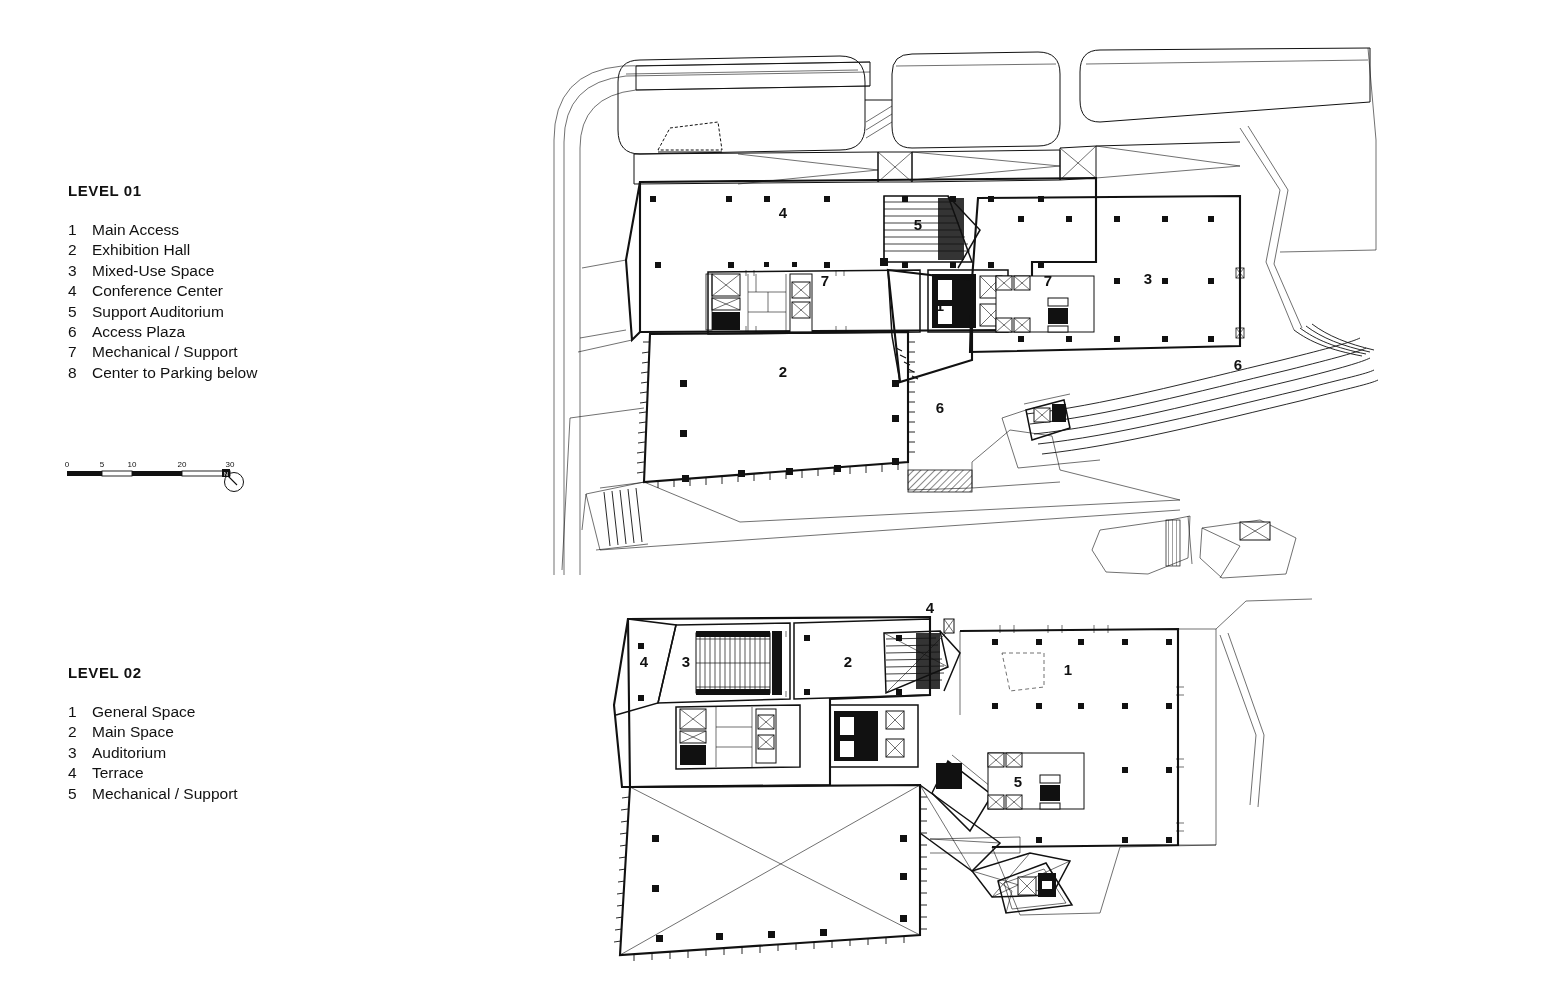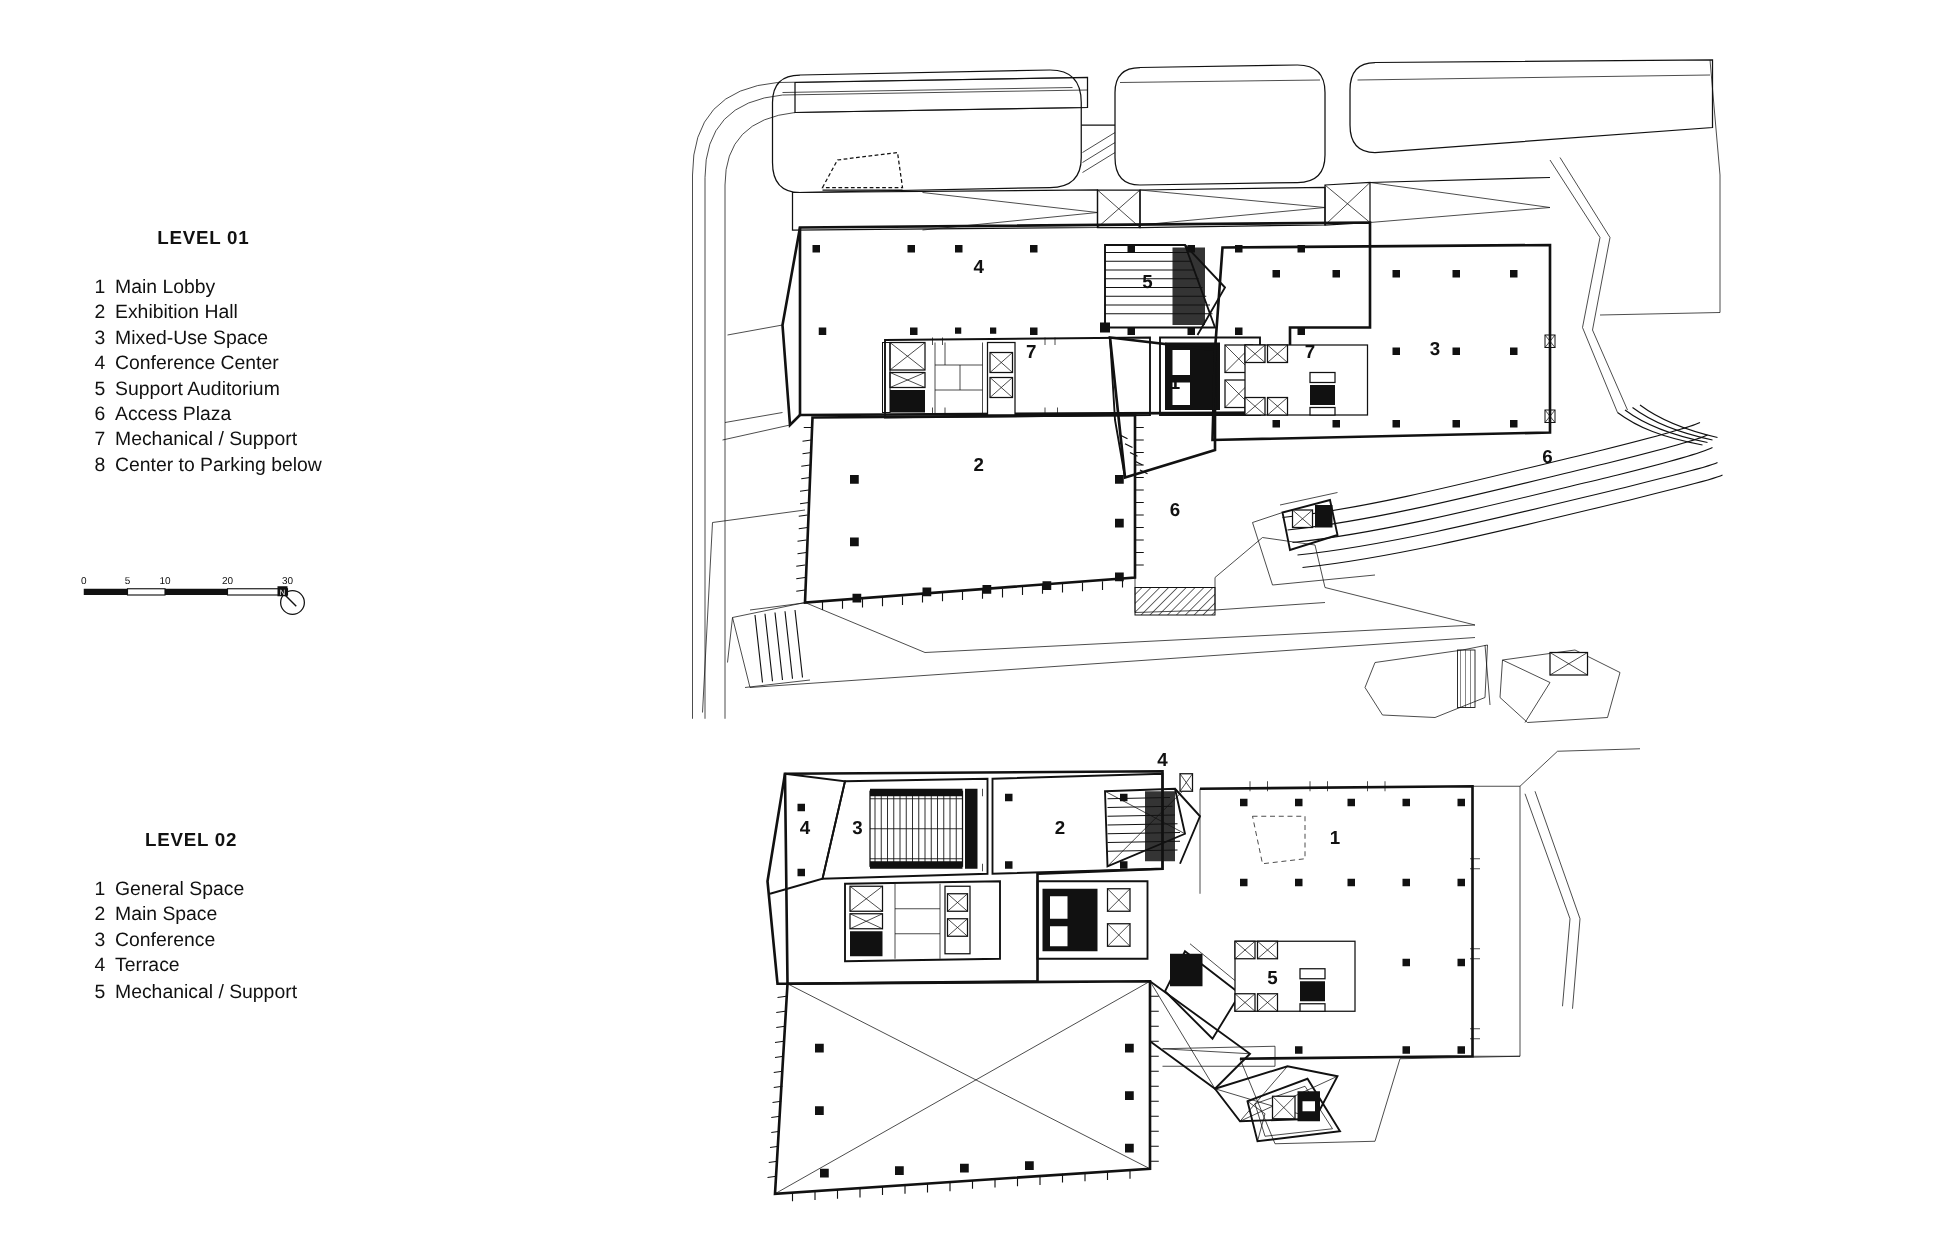--- a/index.html
+++ b/index.html
@@ -1,19 +1,19 @@
 <!DOCTYPE html>
 <html><head>
 <meta charset="utf-8">
 <style>
   html,body{margin:0;padding:0;background:#ffffff;}
   body{width:1552px;height:1000px;position:relative;overflow:hidden;
        font-family:"Liberation Sans",sans-serif;color:#1a1a1a;}
 
-  .legend{position:absolute;left:68px;text-align:center;}
+  .legend{position:absolute;left:68px;}
   .legend-title{font-size:15px;font-weight:bold;letter-spacing:0.6px;margin-bottom:21px;color:#111;}
   .legend-row{display:flex;font-size:15.5px;line-height:20.4px;color:#111;}
   .legend-num{width:24px;flex:0 0 24px;}
   .legend-label{white-space:nowrap;}
 
   #legend-01{top:182px;}
   #legend-02{top:664px;}
 
   .scalewrap{position:absolute;left:62px;top:455px;width:190px;height:42px;}
 
@@ -30,21 +30,21 @@
   .fillw{fill:#fff;stroke:#111;stroke-width:1;}
   .zonenum{font-family:"Liberation Sans",sans-serif;font-size:15px;font-weight:bold;fill:#111;text-anchor:middle;}
 </style>
 </head>
 <body>
 
 <div class="legend" id="legend-01">
   <div class="legend-title">LEVEL 01</div>
   <div class="legend-row">
     <span class="legend-num">1</span>
-    <span class="legend-label">Main Lobby</span>
+    <span class="legend-label">Main Access</span>
   </div>
   <div class="legend-row">
     <span class="legend-num">2</span>
     <span class="legend-label">Exhibition Hall</span>
   </div>
   <div class="legend-row">
     <span class="legend-num">3</span>
     <span class="legend-label">Mixed-Use Space</span>
   </div>
   <div class="legend-row">
@@ -96,21 +96,21 @@
   <div class="legend-row">
     <span class="legend-num">1</span>
     <span class="legend-label">General Space</span>
   </div>
   <div class="legend-row">
     <span class="legend-num">2</span>
     <span class="legend-label">Main Space</span>
   </div>
   <div class="legend-row">
     <span class="legend-num">3</span>
-    <span class="legend-label">Conference</span>
+    <span class="legend-label">Auditorium</span>
   </div>
   <div class="legend-row">
     <span class="legend-num">4</span>
     <span class="legend-label">Terrace</span>
   </div>
   <div class="legend-row">
     <span class="legend-num">5</span>
     <span class="legend-label">Mechanical / Support</span>
   </div>
 </div>

